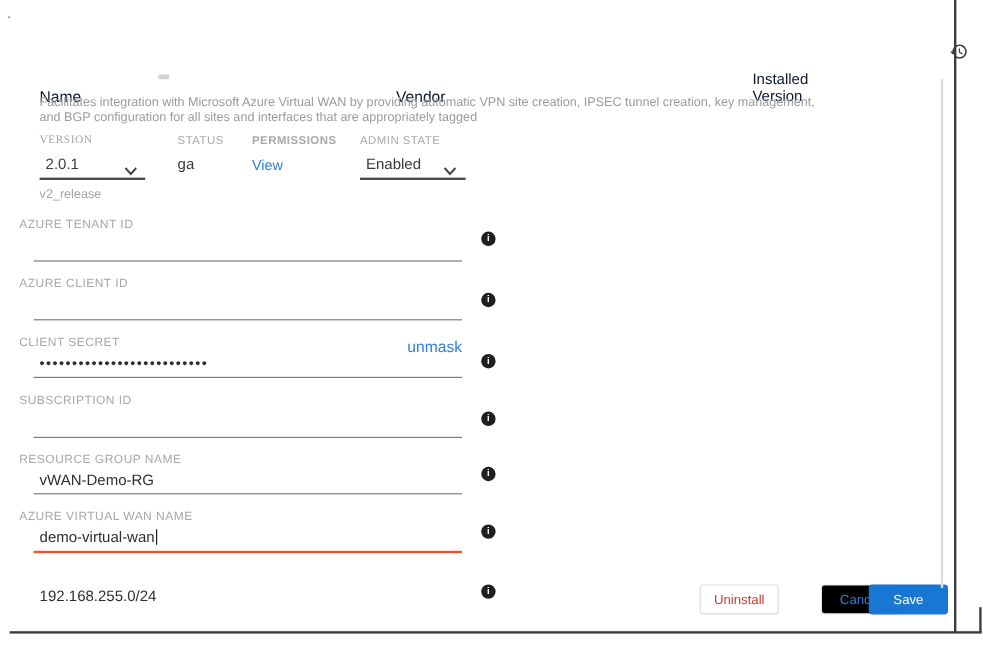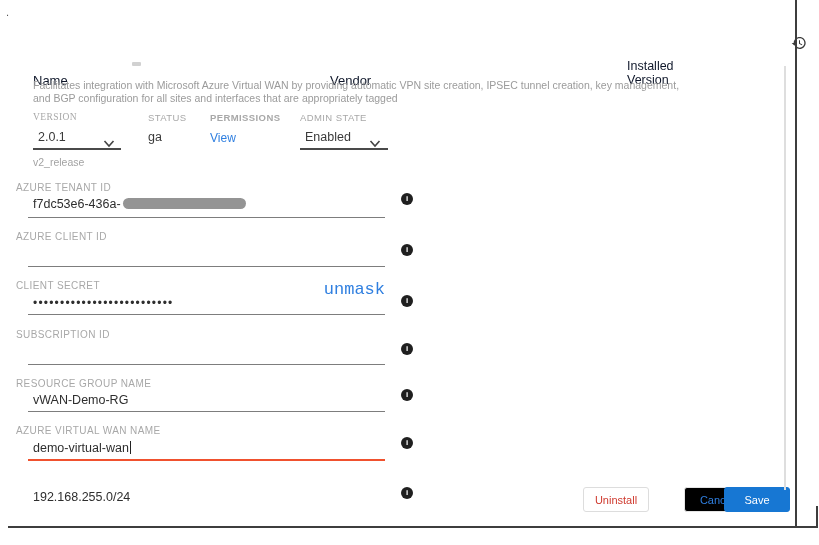--- a/index.html
+++ b/index.html
@@ -35,21 +35,21 @@
   .f-label{font-size:10px;color:#a8a8a8;letter-spacing:.4px;left:16px;}
   .f-value{font-size:12.5px;color:#2e2e2e;left:33px;white-space:nowrap;}
   .f-line{left:28px;width:357px;height:1px;background:#7d7d7d;}
   .f-line-focus{height:2px;background:#f0512e;}
   .pill{display:inline-block;width:123px;height:11px;background:#949494;border-radius:5.5px;margin-left:2px;vertical-align:-1px;}
   .dots{letter-spacing:1.2px;font-size:12px;color:#2e2e2e;}
   .caret{display:inline-block;width:1px;height:13px;background:#222;margin-left:1px;vertical-align:-2px;}
   .info{left:401px;width:12px;height:12px;border-radius:50%;background:#1f1f1f;color:#fff;
         font-size:8px;font-weight:bold;text-align:center;line-height:12px;cursor:pointer;}
   .unmask-wrap{left:285px;top:280px;width:100px;text-align:right;}
-  .unmask-wrap a{font-size:17px;color:#2f7fe0;text-decoration:none;cursor:pointer;font-family:Liberation Mono, monospace;}
+  .unmask-wrap a{font-size:13px;color:#2f7fe0;text-decoration:none;cursor:pointer;}
   
   .btn{top:487px;width:66px;height:25px;border-radius:3px;font-size:11px;font-family:"Liberation Sans",sans-serif;
        display:flex;align-items:center;justify-content:center;cursor:pointer;box-sizing:border-box;}
   .btn-uninstall{left:583px;background:#fff;border:1px solid #ddd;color:#cf3a2f;}
   .btn-cancel{left:684px;background:#000000;border:1px solid #e4e4e4;color:#2f7fe0;}
   .btn-save{left:724px;background:#1777d3;border:1px solid #1777d3;color:#fff;}
   
   .border-right{left:795px;top:0;width:2px;height:527px;background:#3d3d3d;}
   .border-bottom{left:8px;top:526px;width:810px;height:2px;background:#3d3d3d;}
   .border-stub{left:816px;top:506px;width:2px;height:21px;background:#3d3d3d;}
@@ -98,23 +98,20 @@
   <span class="abs chev chev-admin">
     <svg viewBox="0 0 12 8" width="12" height="8">
         <polyline points="1.5,1 6,6 10.5,1" fill="none" stroke="#444" stroke-width="1.6"></polyline>
       </svg>
   </span>
   <div class="abs select-underline su-admin"></div>
 
   <div class="abs release-tag">v2_release</div>
 
   <div class="abs f-label" style="top:182px">AZURE TENANT ID</div>
-  <div class="abs f-value" style="top:197px">
-    <span>f7dc53e6-436a-</span><span class="pill"></span>
-  </div>
   <div class="abs f-line" style="top:217px"></div>
   <div class="abs info" style="top:193px">i</div>
 
   <div class="abs f-label" style="top:231px">AZURE CLIENT ID</div>
   <div class="abs f-line" style="top:266px"></div>
   <div class="abs info" style="top:244px">i</div>
 
   <div class="abs f-label" style="top:280px">CLIENT SECRET</div>
   <div class="abs unmask-wrap">
     <a>unmask</a>

